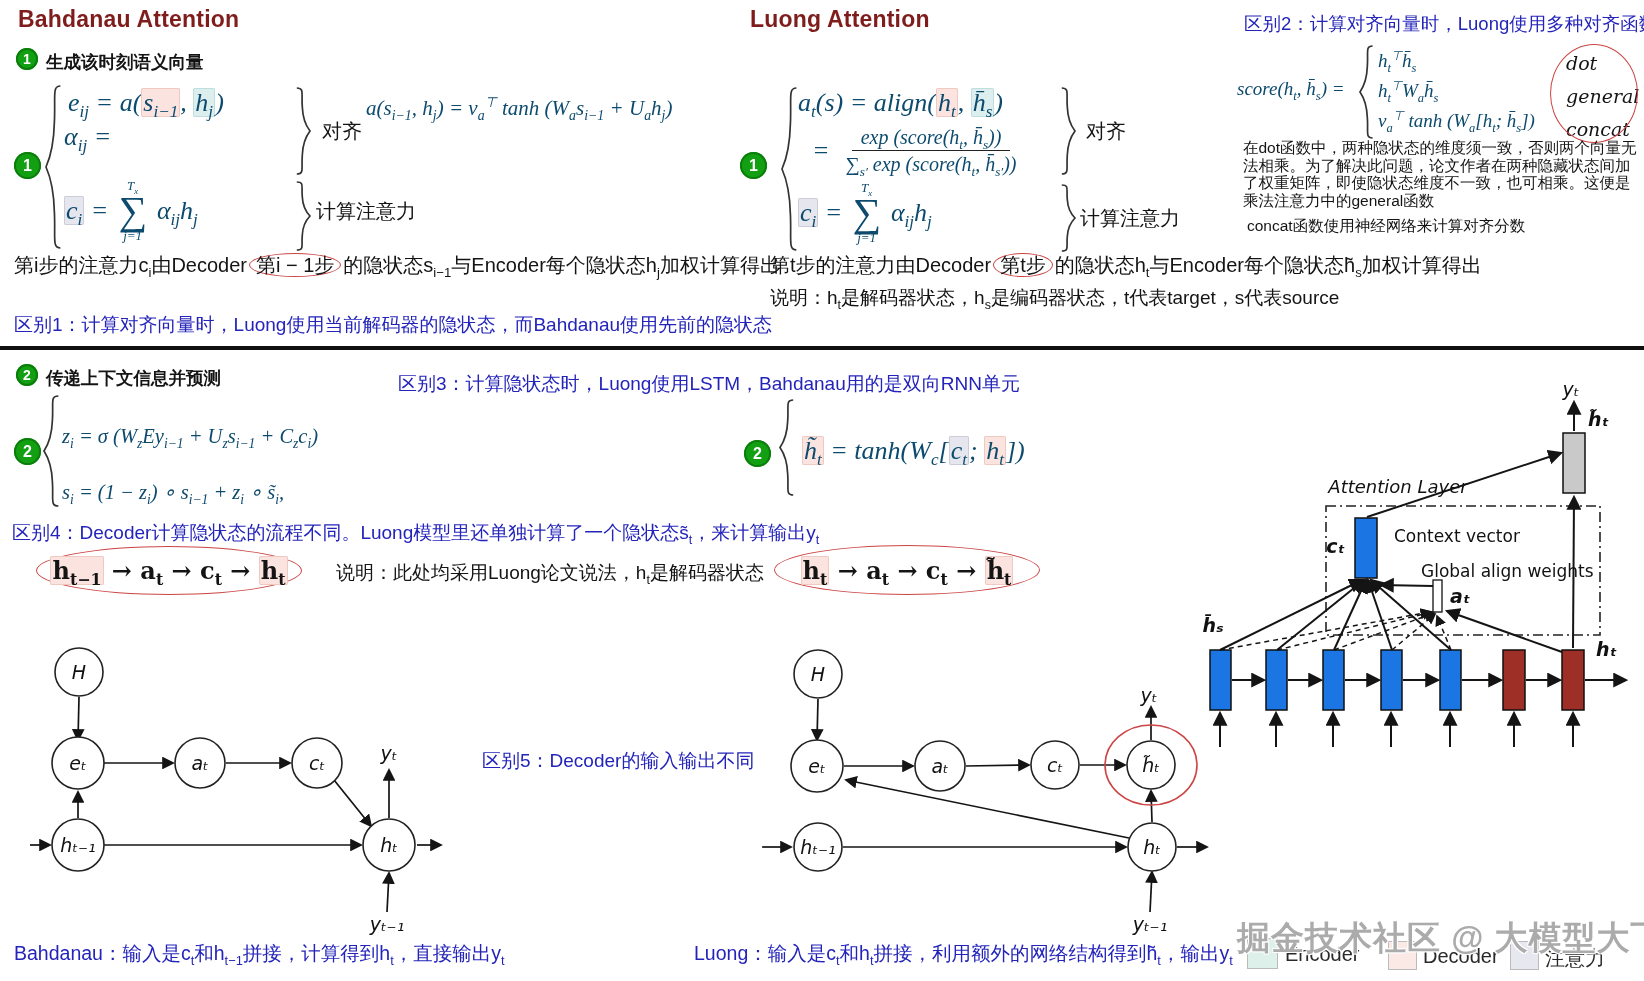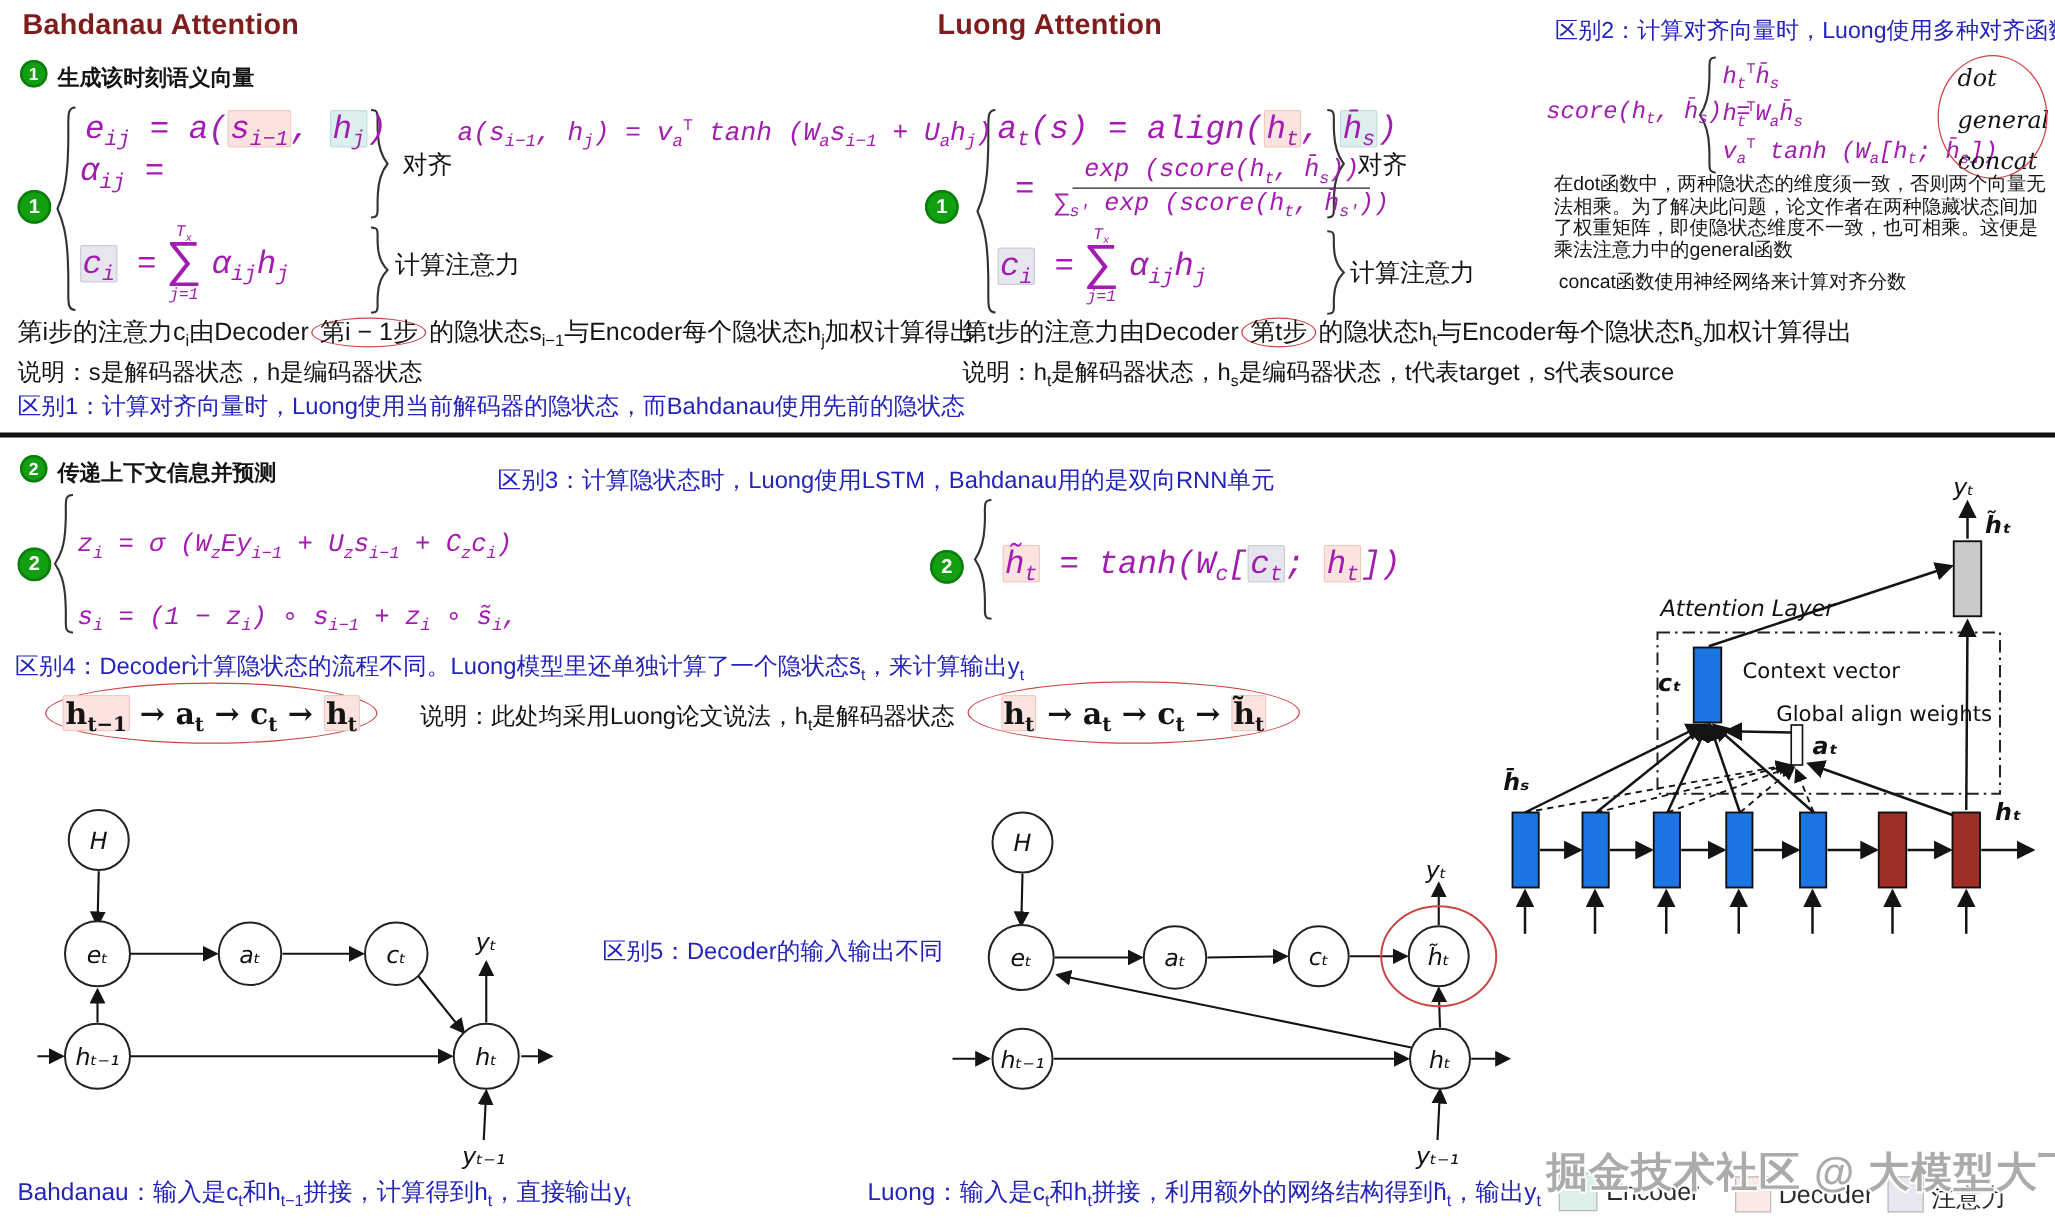--- a/index.html
+++ b/index.html
@@ -1,20 +1,20 @@
 <!DOCTYPE html>
 <html><head>
 <meta charset="utf-8">
 <style>
   html,body{margin:0;padding:0;background:#fff}
   #canvas{position:relative;width:1644px;height:981px;background:#ffffff;overflow:hidden;
           font-family:"Liberation Sans",sans-serif;color:#141414}
   .abs{position:absolute}
   .ttl{font-size:23px;font-weight:bold;color:#7f1d1d;letter-spacing:.2px}
-  .m{font-family:Liberation Mono, monospace;font-style:italic;color:#a21caf;white-space:nowrap}
+  .m{font-family:Liberation Serif, serif;font-style:italic;color:#0c4a6e;white-space:nowrap}
   sub,sup{font-size:66%;font-style:inherit;line-height:0}
   .hl{padding:0 2px;border-radius:2px}
   .hl-p{background:#fbe4e0;box-shadow:inset 0 0 0 1px #f0c9c1}
   .hl-t{background:#dcefee;box-shadow:inset 0 0 0 1px #bedfdd}
   .hl-g{background:#e6e6ee;box-shadow:inset 0 0 0 1px #ccccdb}
   .hl-r{background:transparent;border:1.6px solid #cc4545;border-radius:50%;padding:0 6px;margin:0 2px}
   .badge{position:absolute;border-radius:50%;background:#12a012;color:#fff;display:flex;align-items:center;
          justify-content:center;font-weight:bold;box-shadow:inset 0 0 0 2px #0b7d0b}
   .badge.sm{width:22px;height:22px;font-size:14px}
   .badge.lg{width:27px;height:27px;font-size:16px}
@@ -231,21 +231,20 @@
     </span>
     <span class="m f22">α<sub>ij</sub>h<sub>j</sub></span>
   </div>
 
   <div class="abs note" style="left:322px;top:118px">对齐</div>
   <div class="abs note" style="left:316px;top:198px">计算注意力</div>
 
   <div class="abs m f21" style="left:366px;top:96px">a(s<sub>i−1</sub>, h<sub>j</sub>) = v<sub>a</sub><sup>⊤</sup> tanh (W<sub>a</sub>s<sub>i−1</sub> + U<sub>a</sub>h<sub>j</sub>)</div>
 
   <div class="abs note" style="left:14px;top:252px">第i步的注意力c<sub>i</sub>由Decoder<span class="hl hl-r">第i − 1步</span>的隐状态s<sub>i−1</sub>与Encoder每个隐状态h<sub>j</sub>加权计算得出</div>
-  <div class="abs note19" style="left:14px;top:285px">说明：s是解码器状态，h是编码器状态</div>
   <div class="abs note19 blue" style="left:14px;top:312px">区别1：计算对齐向量时，Luong使用当前解码器的隐状态，而Bahdanau使用先前的隐状态</div>
 
   <div class="abs ttl" style="left:750px;top:6px">Luong Attention</div>
 
   <div class="badge lg" style="left:740px;top:152px">1</div>
 
   <div class="abs m f22" style="left:798px;top:88px">a<sub>t</sub>(s) = align(<span class="hl hl-p">h<sub>t</sub></span>, <span class="hl hl-t">h̄<sub>s</sub></span>)</div>
   <div class="abs eqrow" style="left:812px;top:124px">
     <span class="m f22">=</span>
     <span class="frac m">

